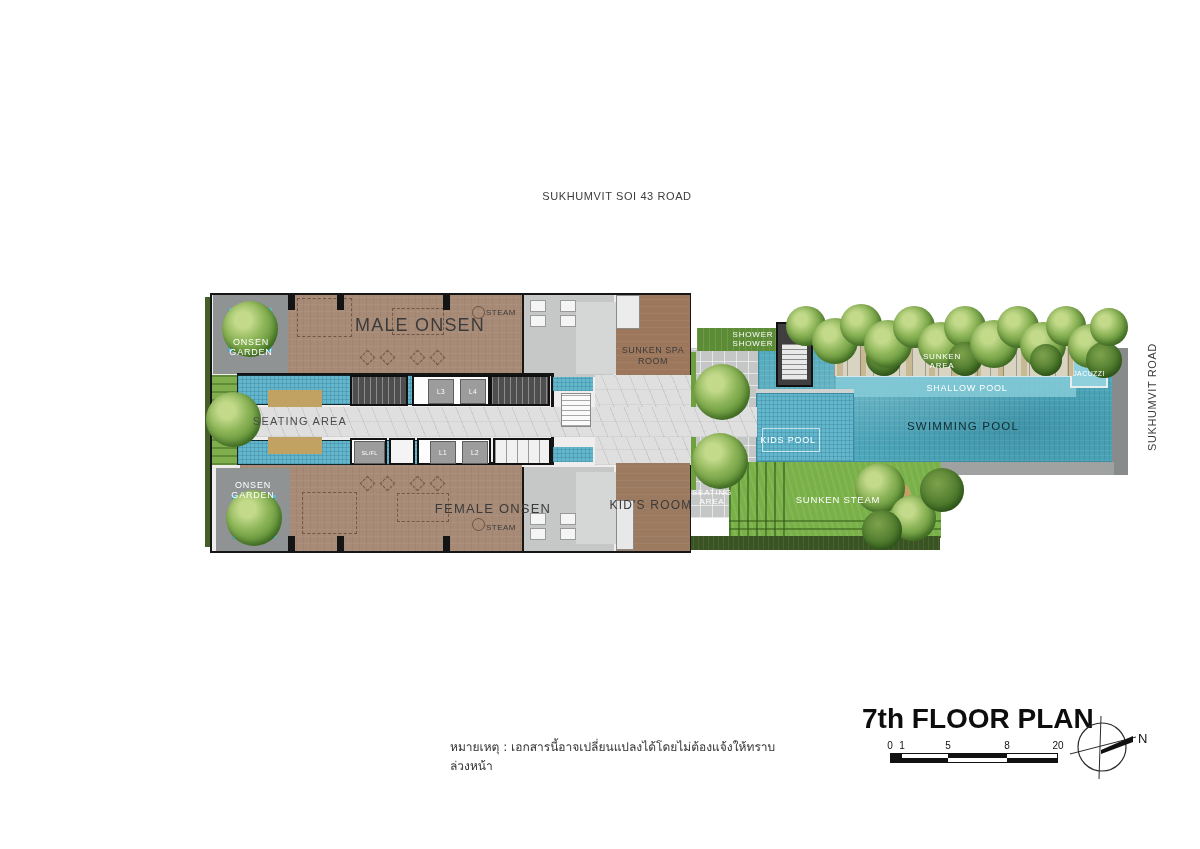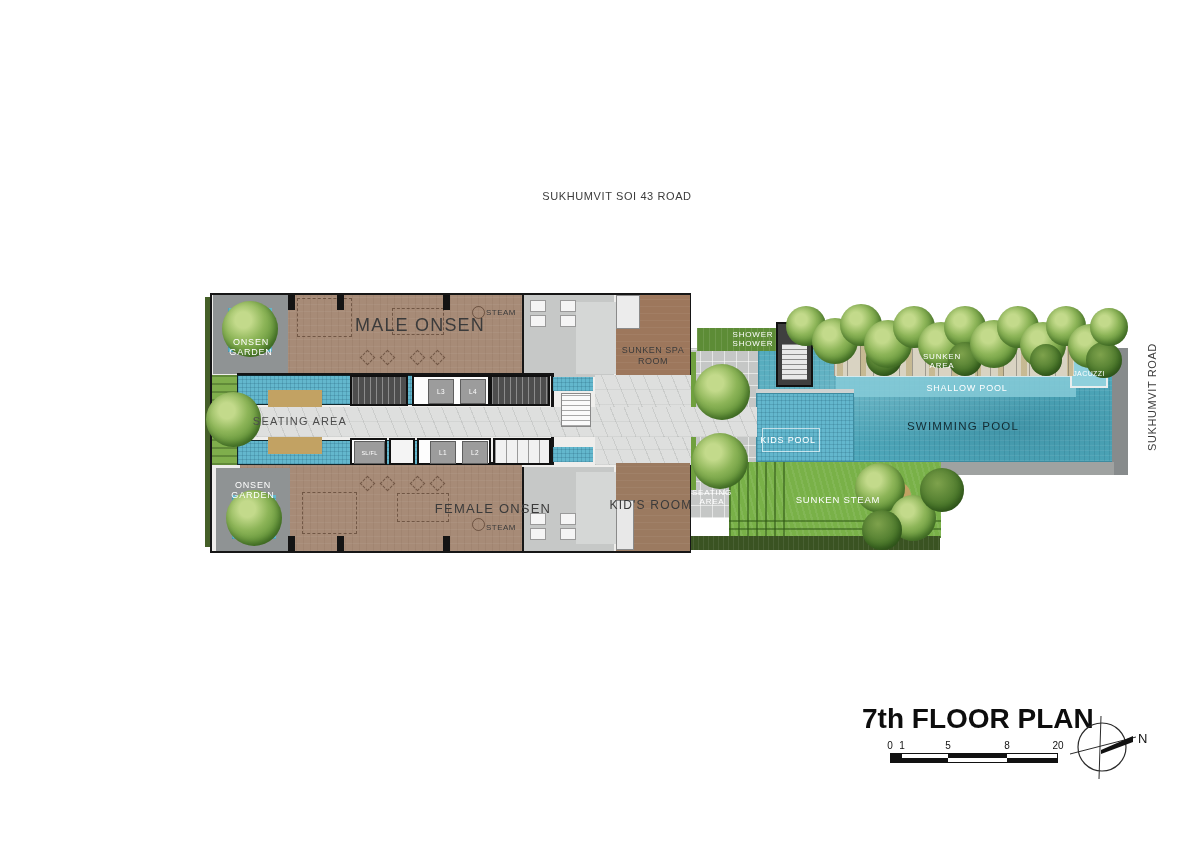--- a/index.html
+++ b/index.html
@@ -241,14 +241,15 @@
   </div>
 
   <svg class="a" style="left:1058px;top:700px;" width="96" height="96" viewBox="0 0 96 96">
     <circle cx="44" cy="47" r="24" fill="none" stroke="#2b2b2b" stroke-width="1.2"></circle>
     <line x1="43" y1="16" x2="41" y2="79" stroke="#2b2b2b" stroke-width="1"></line>
     <line x1="12" y1="54" x2="78" y2="37" stroke="#2b2b2b" stroke-width="1"></line>
     <polygon points="43,50 75,36 75,42 43,54" fill="#111"></polygon>
     <text x="80" y="43" font-size="13" fill="#111" font-family="Liberation Sans, sans-serif">N</text>
   </svg>
 
+  <div class="a" style="left:450px;top:738px;width:330px;font-size:12px;color:#333;line-height:1.55;font-family:'DejaVu Sans','Liberation Sans',sans-serif;">หมายเหตุ : เอกสารนี้อาจเปลี่ยนแปลงได้โดยไม่ต้องแจ้งให้ทราบล่วงหน้า</div>
 
 </div>
 
 </body></html>

